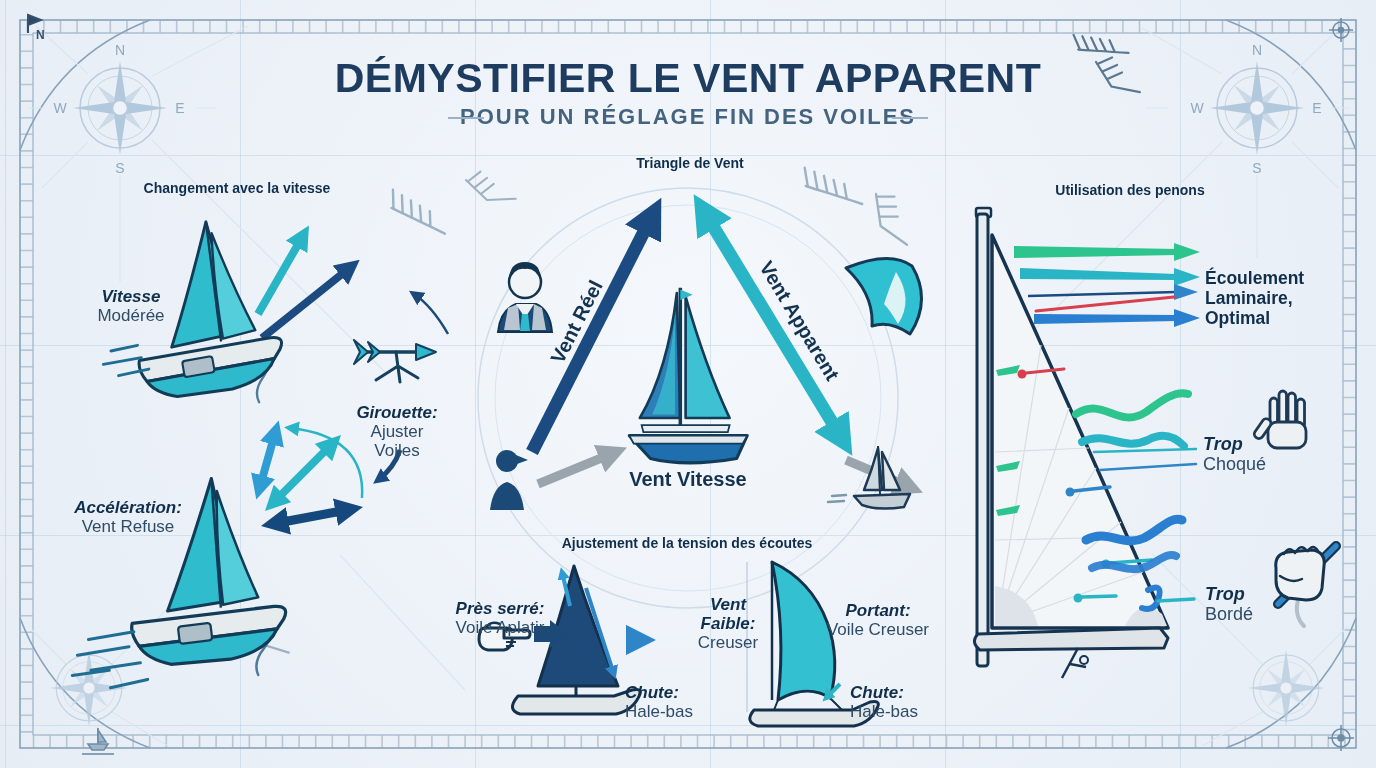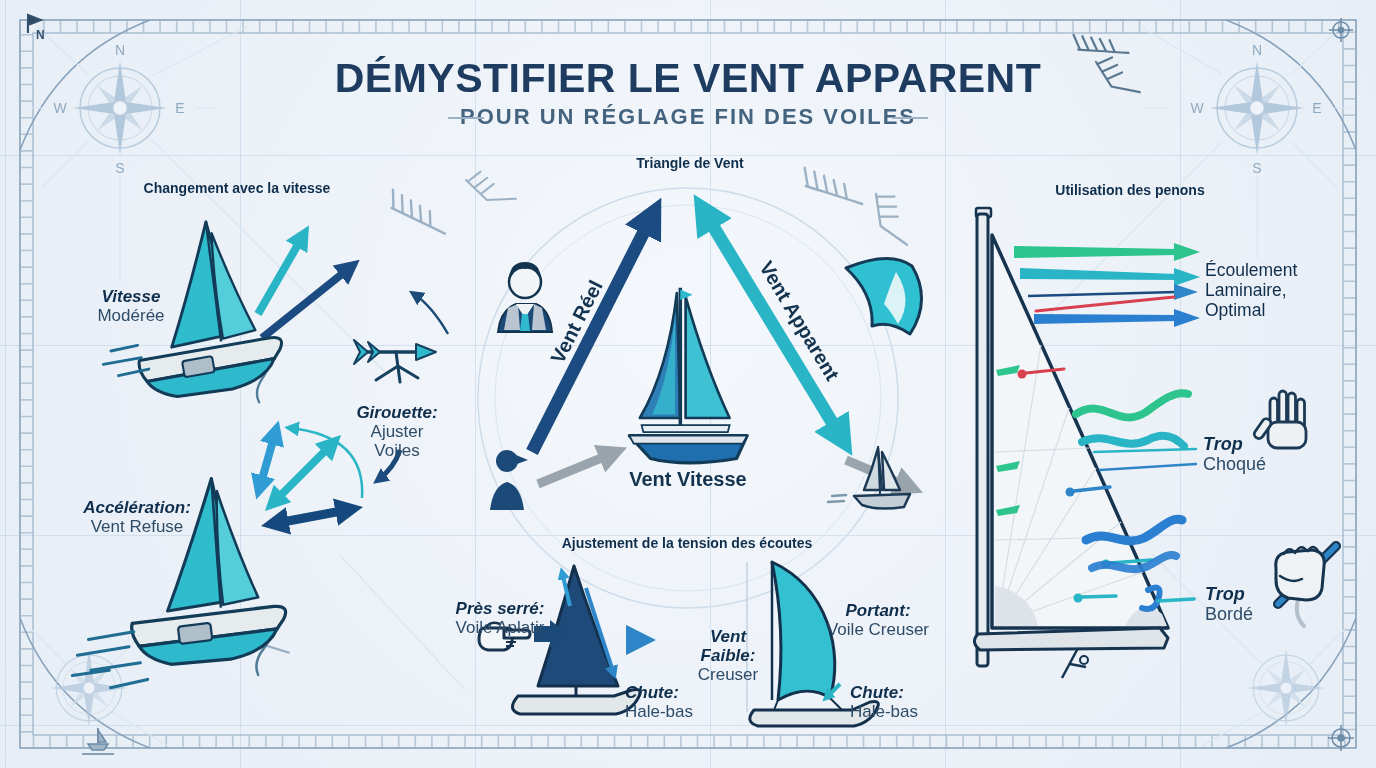--- a/index.html
+++ b/index.html
@@ -21,21 +21,21 @@
   .v{display:block;color:#2e4c68;white-space:pre-line;}
   .heading{position:absolute;transform:translateX(-50%);font-size:14px;font-weight:bold;color:#0f2e4c;white-space:nowrap;z-index:5;}
   .title{position:absolute;left:688px;top:55px;transform:translateX(-50%);font-size:41px;font-weight:bold;
          color:#1d3c60;letter-spacing:.5px;white-space:nowrap;z-index:5;}
   .subtitle{position:absolute;left:688px;top:104px;transform:translateX(-50%);font-size:22px;font-weight:bold;
          color:#44637f;letter-spacing:2px;white-space:nowrap;z-index:5;}
   .subdash{position:absolute;top:117px;width:36px;border-top:2px solid #9db2c6;z-index:5;}
   .rot{position:absolute;font-size:20px;font-weight:bold;color:#14334e;white-space:nowrap;z-index:5;}
   .compass-letter{position:absolute;transform:translate(-50%,-50%);font-size:14px;color:#8fa9c0;z-index:4;}
   .corner-n{position:absolute;font-size:12px;font-weight:bold;color:#33516e;z-index:4;}
-  .bold-lbl{font-weight:normal;color:#102f4c;}
+  .bold-lbl{font-weight:bold;color:#102f4c;margin-top:8px;}
   .left-align{text-align:left;}
 </style>
 </head>
 <body>
 
 <div id="canvas">
 
 <svg width="1376" height="768" viewBox="0 0 1376 768">
   <defs>
     <marker id="ah_navy" viewBox="0 0 10 10" refX="6" refY="5" markerWidth="3.1" markerHeight="3.1" orient="auto-start-reverse">
@@ -364,37 +364,37 @@
 <div class="subdash" style="left:892px;"></div>
 
 <div class="heading" style="left:237px;top:180px;">Changement avec la vitesse</div>
 <div class="lbl center" style="left:131px;top:268px;">
   <span class="k">Vitesse</span><span class="v">Modérée</span>
 </div>
 <div class="lbl center" style="left:397px;top:384px;">
   <span class="k">Girouette:</span><span class="v">Ajuster
 Voiles</span>
 </div>
-<div class="lbl center" style="left:128px;top:479px;margin-left:9px;">
+<div class="lbl center" style="left:128px;top:479px;">
   <span class="k">Accélération:</span><span class="v">Vent Refuse</span>
 </div>
 
 <div class="heading" style="left:690px;top:155px;">Triangle de Vent</div>
 <div class="rot" style="left:577px;top:322px;transform:translate(-50%,-50%) rotate(-63deg);">Vent Réel</div>
 <div class="rot" style="left:799px;top:321px;transform:translate(-50%,-50%) rotate(59deg);">Vent Apparent</div>
 <div class="rot" style="left:688px;top:468px;transform:translateX(-50%);">Vent Vitesse</div>
 
 <div class="heading" style="left:687px;top:535px;">Ajustement de la tension des écoutes</div>
 <div class="lbl center" style="left:500px;top:580px;text-align:center;">
   <span class="k">Près serré:</span><span class="v">Voile Aplatir</span>
 </div>
 <div class="lbl left-align" style="left:625px;top:664px;">
   <span class="k">Chute:</span><span class="v">Hale-bas</span>
 </div>
-<div class="lbl center" style="left:728px;top:608px;">
+<div class="lbl center" style="left:728px;top:576px;">
   <span class="k">Vent
 Faible:</span><span class="v">Creuser</span>
 </div>
 <div class="lbl center" style="left:878px;top:582px;">
   <span class="k">Portant:</span><span class="v">Voile Creuser</span>
 </div>
 <div class="lbl left-align" style="left:850px;top:664px;">
   <span class="k">Chute:</span><span class="v">Hale-bas</span>
 </div>
 

